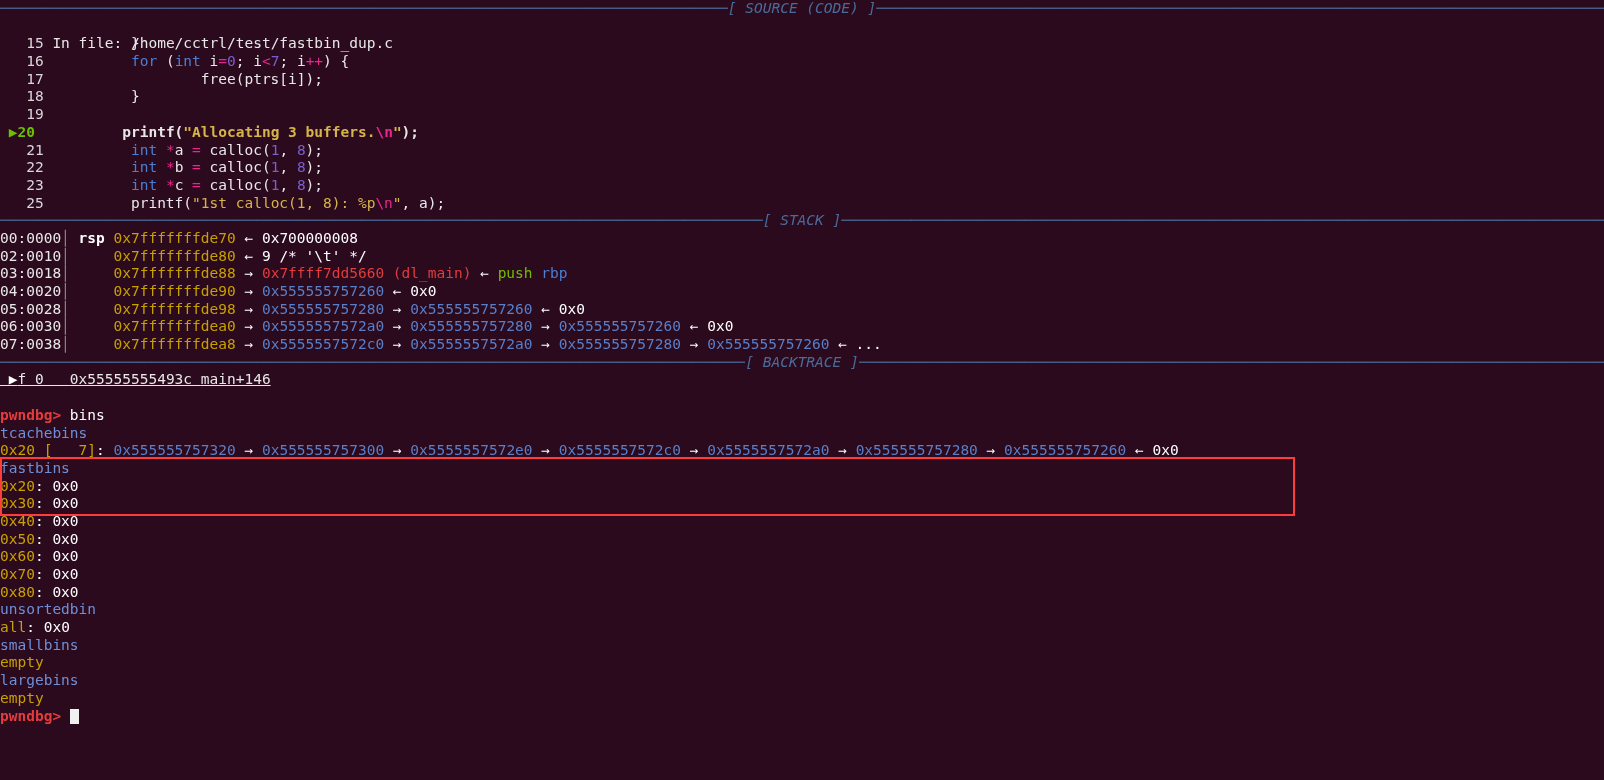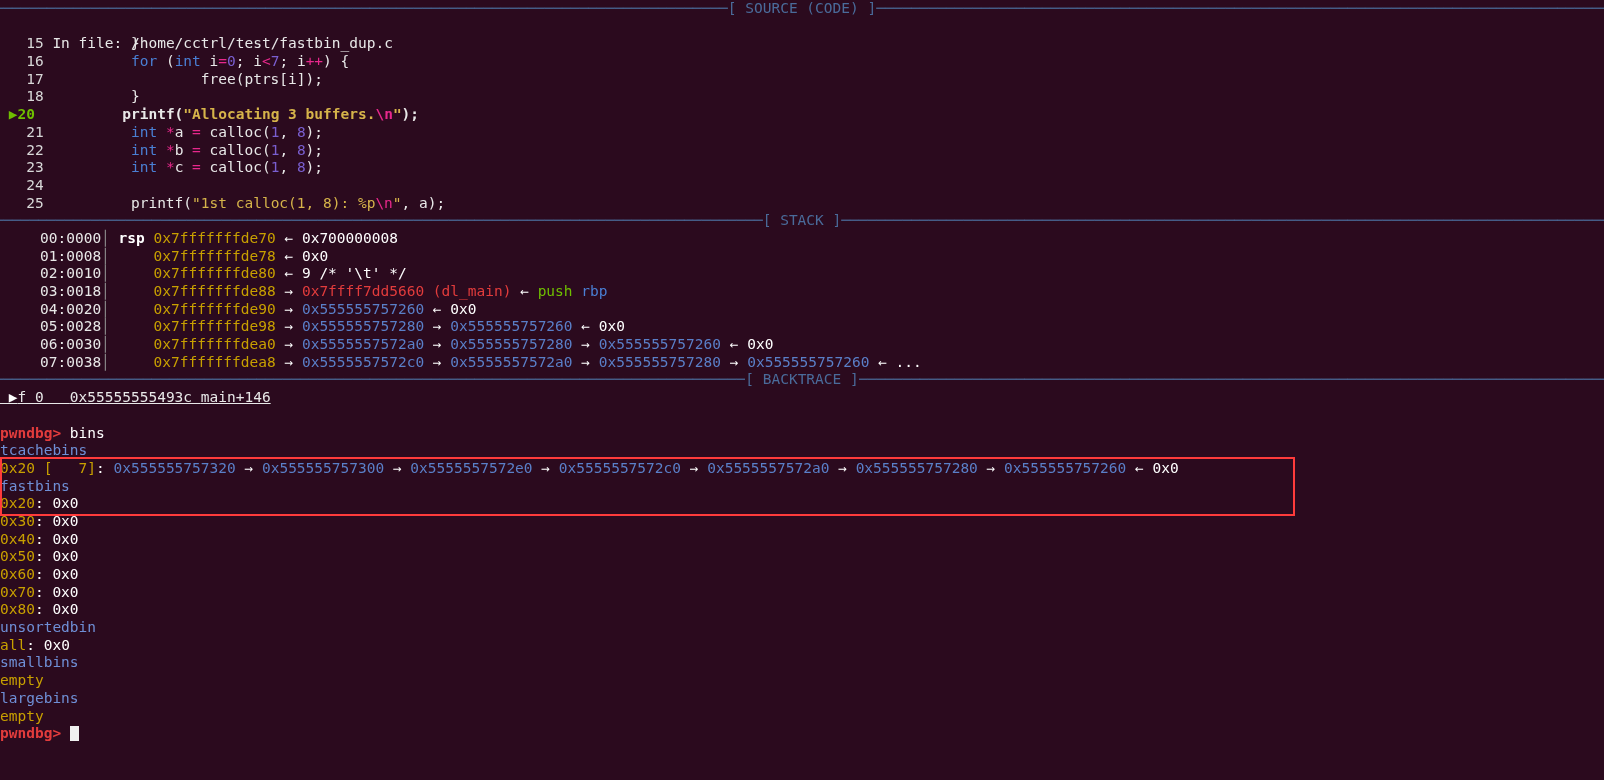--- a/index.html
+++ b/index.html
@@ -36,42 +36,42 @@
   .sep{
     display:flex;align-items:center;
     height:17.7px;
     color:var(--sep-label);
     white-space:nowrap;
     overflow:hidden;
   }
   .sep .rule{flex:0 0 auto;overflow:hidden;}
   .sep .rule.left{flex:1 1 auto;text-align:right;direction:rtl;}
   .sep .rule.right{flex:1 1 auto;text-align:left;}
-  .sep .label{flex:0 0 auto;padding:0;letter-spacing:0;}
+  .sep .label{flex:0 0 auto;padding:0;letter-spacing:0;font-style:italic;}
 
   
   .pane{padding:0;}
   .row{white-space:pre;height:17.7px;line-height:17.7px;}
 
   .fileline{color:var(--fg);}
   .lnum{color:var(--linenum);}
   .lnum.cur{color:var(--green);font-weight:bold;margin-top:24px;}
   .arrow{color:var(--green);font-weight:bold;}
   .cur-code{font-weight:bold;}
 
   .kw{color:var(--blue);}
   .op{color:var(--pink);}
   .num{color:var(--purple);}
   .str{color:#d6b44a;}
   .esc{color:var(--pink);}
   .pl{color:var(--fg);}
 
   
   .stackrow{white-space:pre;height:17.7px;line-height:17.7px;}
-  .off{color:var(--fg);padding-left:40px;}
+  .off{color:var(--fg);}
   .vbar{color:#8b8b8b;}
   .reg{color:var(--white);font-weight:bold;}
   .addr-stack{color:var(--yellow);}
   .addr-heap{color:var(--cyan);}
   .addr-code{color:var(--red);}
   .val{color:var(--white);}
   .asm-m{color:var(--green);}
   .asm-r{color:var(--blue);}
   .ar{color:var(--white);}
 
@@ -119,38 +119,37 @@
 
   <div class="pane">
     <div class="row fileline">
       <span>In file: </span><span>/home/cctrl/test/fastbin_dup.c</span>
     </div>
     <div id="code-lines">
         <div class="row"><span class="lnum">   15  </span><span class="pl">        }</span></div>
         <div class="row"><span class="lnum">   16  </span><span class="pl">        </span><span class="kw">for</span><span class="pl"> (</span><span class="kw">int</span><span class="pl"> i</span><span class="op">=</span><span class="num">0</span><span class="pl">; i</span><span class="op">&lt;</span><span class="num">7</span><span class="pl">; i</span><span class="op">++</span><span class="pl">) {</span></div>
         <div class="row"><span class="lnum">   17  </span><span class="pl">                free(ptrs[i]);</span></div>
         <div class="row"><span class="lnum">   18  </span><span class="pl">        }</span></div>
+        <div class="row"><span class="lnum">   19  </span><span class="pl"></span></div>
         <div class="row"><span class="arrow"> ▶</span><span class="lnum cur">20  </span><span class="cur-code pl">        printf(</span><span class="cur-code str">"Allocating 3 buffers.</span><span class="cur-code esc">\n</span><span class="cur-code str">"</span><span class="cur-code pl">);</span></div>
         <div class="row"><span class="lnum">   21  </span><span class="pl">        </span><span class="kw">int</span><span class="pl"> </span><span class="op">*</span><span class="pl">a </span><span class="op">=</span><span class="pl"> calloc(</span><span class="num">1</span><span class="pl">, </span><span class="num">8</span><span class="pl">);</span></div>
         <div class="row"><span class="lnum">   22  </span><span class="pl">        </span><span class="kw">int</span><span class="pl"> </span><span class="op">*</span><span class="pl">b </span><span class="op">=</span><span class="pl"> calloc(</span><span class="num">1</span><span class="pl">, </span><span class="num">8</span><span class="pl">);</span></div>
         <div class="row"><span class="lnum">   23  </span><span class="pl">        </span><span class="kw">int</span><span class="pl"> </span><span class="op">*</span><span class="pl">c </span><span class="op">=</span><span class="pl"> calloc(</span><span class="num">1</span><span class="pl">, </span><span class="num">8</span><span class="pl">);</span></div>
-        <div class="row"><span class="lnum">   24  </span><span class="pl"></span></div>
         <div class="row"><span class="lnum">   25  </span><span class="pl">        printf(</span><span class="str">"1st calloc(1, 8): %p</span><span class="esc">\n</span><span class="str">"</span><span class="pl">, a);</span></div>
       </div>
   </div>
 
   <div class="sep">
     <span class="rule left">────────────────────────────────────────────────────────────────────────────────────────────────────────────────────────────────────────────────────────────────────────────────────────────────────────────────────────────────────────────────────────────────────────────────────────────────────────────────────────────────────────────────────────────────────────────────────────────────────────────────</span>
     <span class="label">[ STACK ]</span>
     <span class="rule right">────────────────────────────────────────────────────────────────────────────────────────────────────────────────────────────────────────────────────────────────────────────────────────────────────────────────────────────────────────────────────────────────────────────────────────────────────────────────────────────────────────────────────────────────────────────────────────────────────────────────</span>
   </div>
 
   <div class="pane" id="stack-rows">
       <div class="stackrow"><span class="off">00:0000</span><span class="vbar">│</span><span class="reg"> rsp </span><span class="addr-stack">0x7fffffffde70</span><span class="ar"> ← </span><span class="val">0x700000008</span></div>
-      <div class="stackrow"><span class="off">01:0008</span><span class="vbar">│</span><span class="reg">     </span><span class="addr-stack">0x7fffffffde78</span><span class="ar"> ← </span><span class="val">0x0</span></div>
       <div class="stackrow"><span class="off">02:0010</span><span class="vbar">│</span><span class="reg">     </span><span class="addr-stack">0x7fffffffde80</span><span class="ar"> ← </span><span class="val">9 /* '\t' */</span></div>
       <div class="stackrow"><span class="off">03:0018</span><span class="vbar">│</span><span class="reg">     </span><span class="addr-stack">0x7fffffffde88</span><span class="ar"> → </span><span class="addr-code">0x7ffff7dd5660 (dl_main)</span><span class="ar"> ← </span><span class="asm-m">push </span><span class="asm-r">rbp</span></div>
       <div class="stackrow"><span class="off">04:0020</span><span class="vbar">│</span><span class="reg">     </span><span class="addr-stack">0x7fffffffde90</span><span class="ar"> → </span><span class="addr-heap">0x555555757260</span><span class="ar"> ← </span><span class="val">0x0</span></div>
       <div class="stackrow"><span class="off">05:0028</span><span class="vbar">│</span><span class="reg">     </span><span class="addr-stack">0x7fffffffde98</span><span class="ar"> → </span><span class="addr-heap">0x555555757280</span><span class="ar"> → </span><span class="addr-heap">0x555555757260</span><span class="ar"> ← </span><span class="val">0x0</span></div>
       <div class="stackrow"><span class="off">06:0030</span><span class="vbar">│</span><span class="reg">     </span><span class="addr-stack">0x7fffffffdea0</span><span class="ar"> → </span><span class="addr-heap">0x5555557572a0</span><span class="ar"> → </span><span class="addr-heap">0x555555757280</span><span class="ar"> → </span><span class="addr-heap">0x555555757260</span><span class="ar"> ← </span><span class="val">0x0</span></div>
       <div class="stackrow"><span class="off">07:0038</span><span class="vbar">│</span><span class="reg">     </span><span class="addr-stack">0x7fffffffdea8</span><span class="ar"> → </span><span class="addr-heap">0x5555557572c0</span><span class="ar"> → </span><span class="addr-heap">0x5555557572a0</span><span class="ar"> → </span><span class="addr-heap">0x555555757280</span><span class="ar"> → </span><span class="addr-heap">0x555555757260</span><span class="ar"> ← </span><span class="val">...</span></div>
     </div>
 
   <div class="sep">
     <span class="rule left">────────────────────────────────────────────────────────────────────────────────────────────────────────────────────────────────────────────────────────────────────────────────────────────────────────────────────────────────────────────────────────────────────────────────────────────────────────────────────────────────────────────────────────────────────────────────────────────────────────────────</span>

